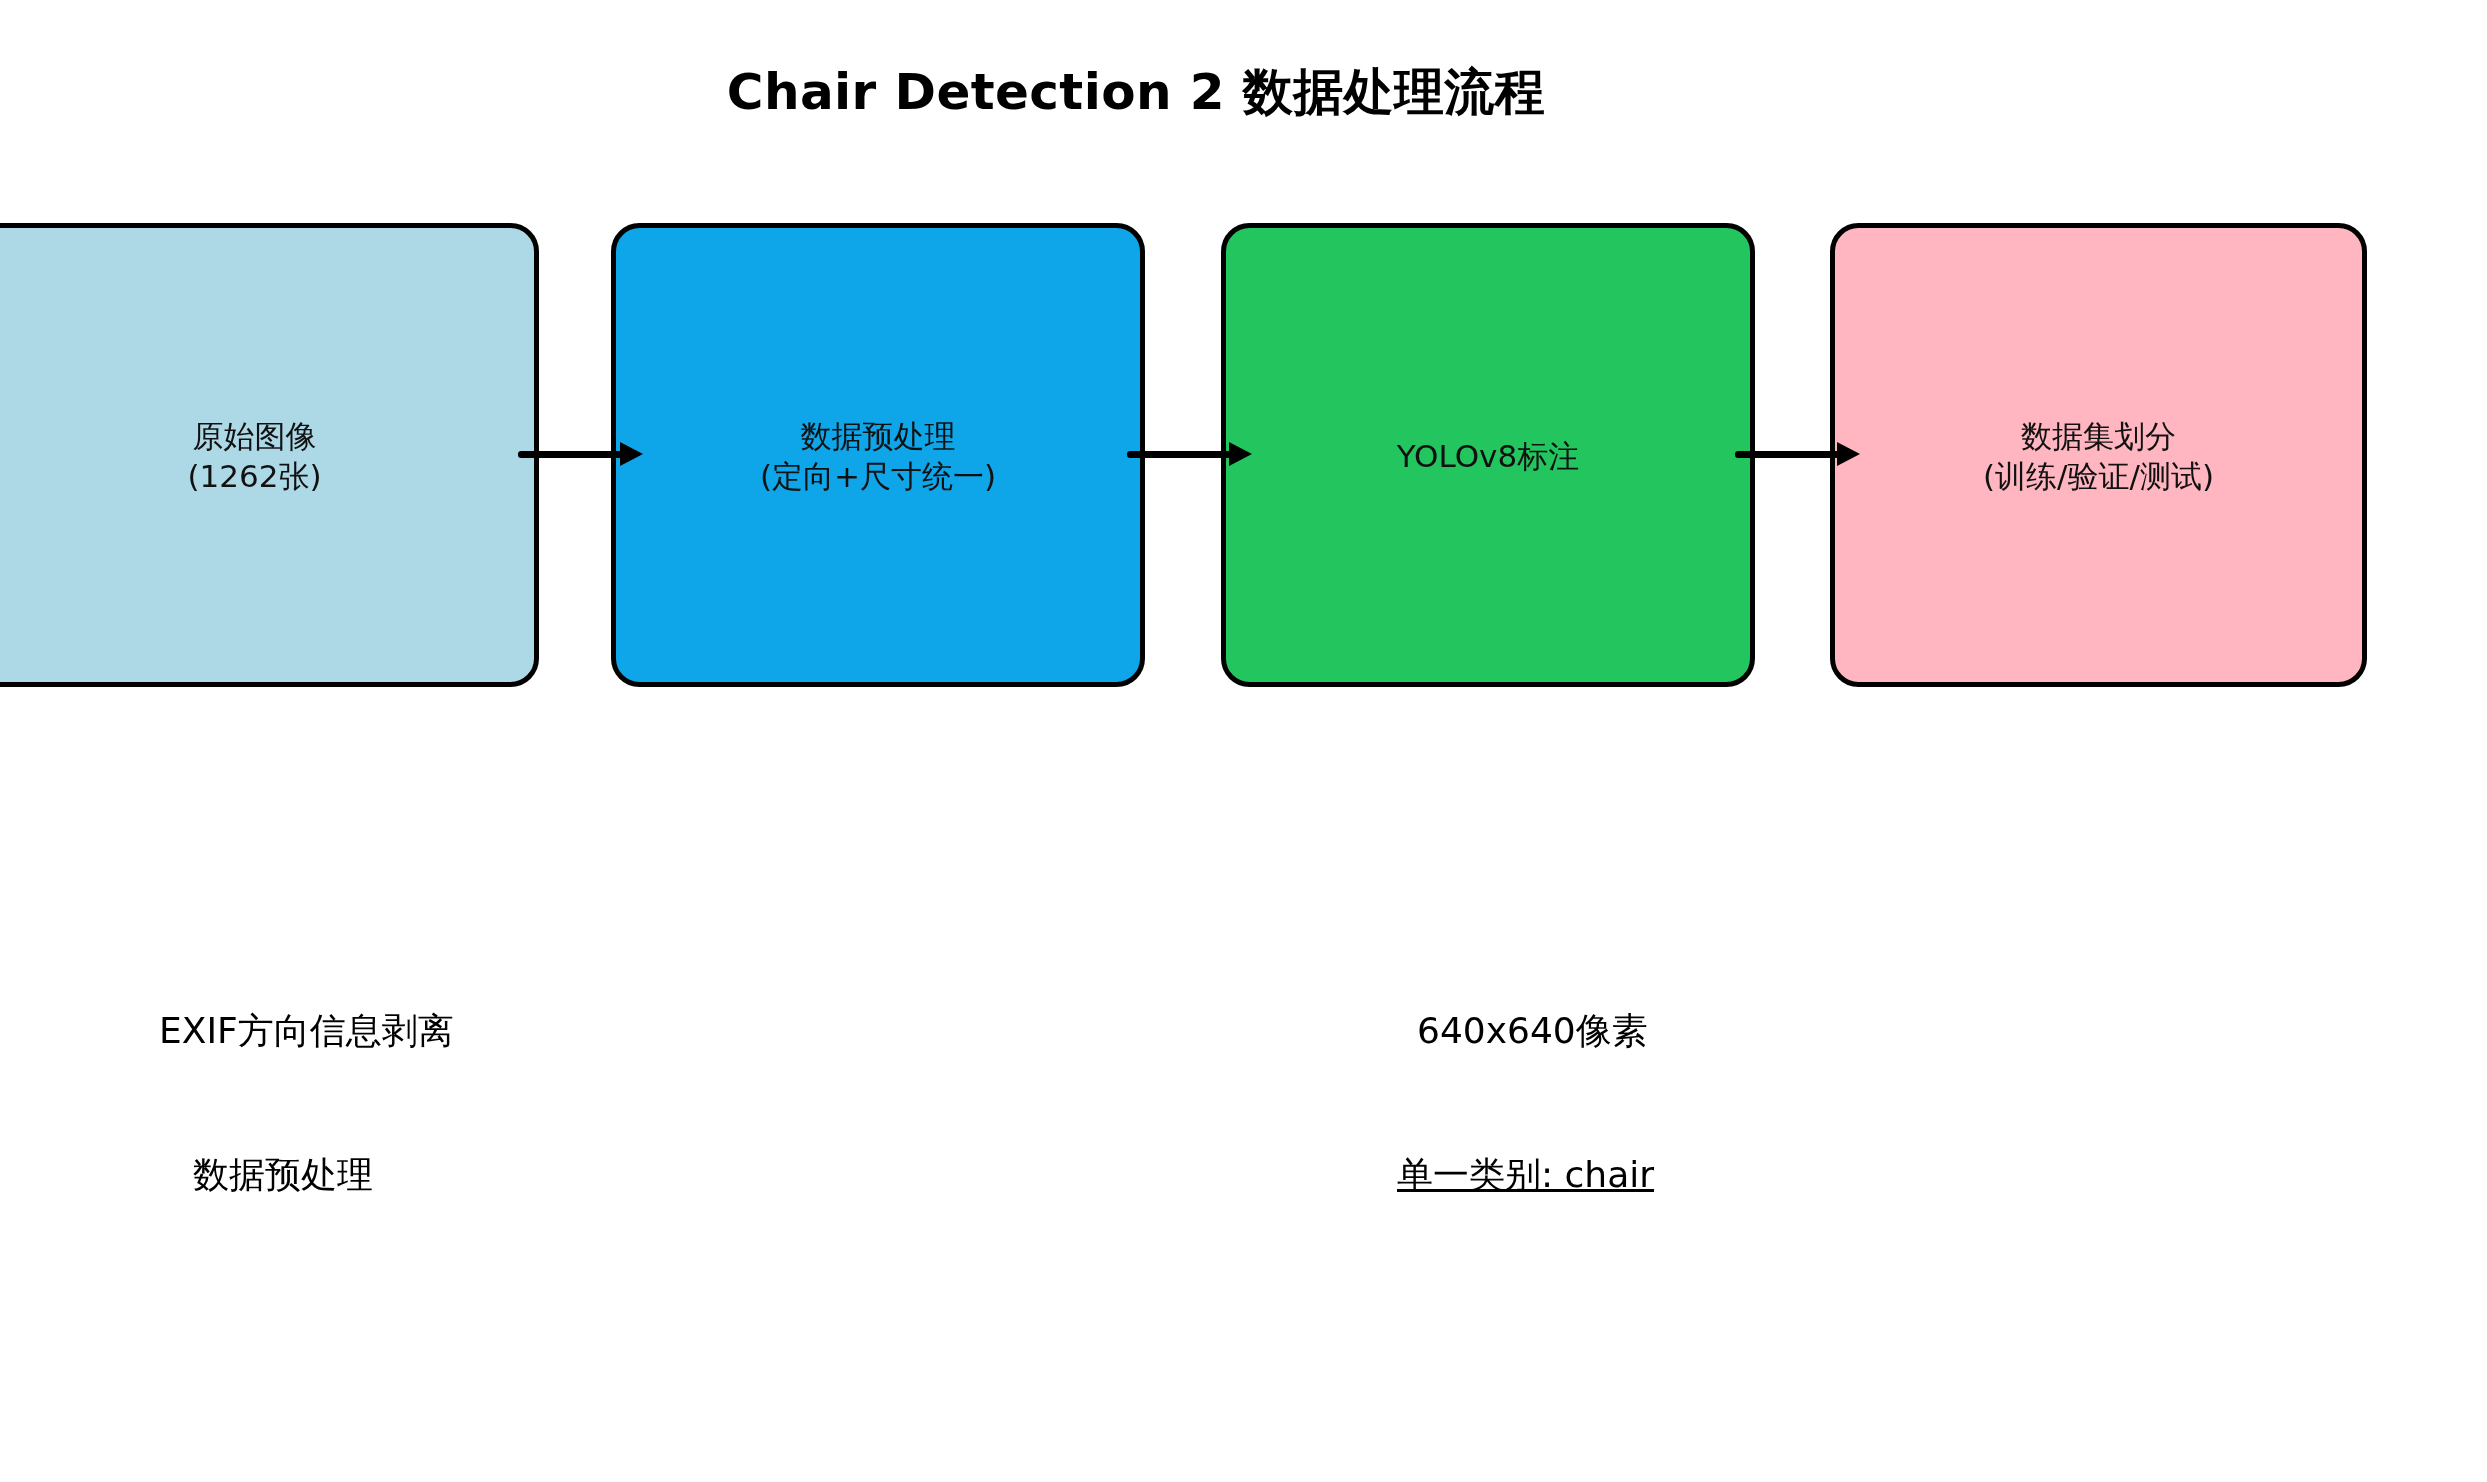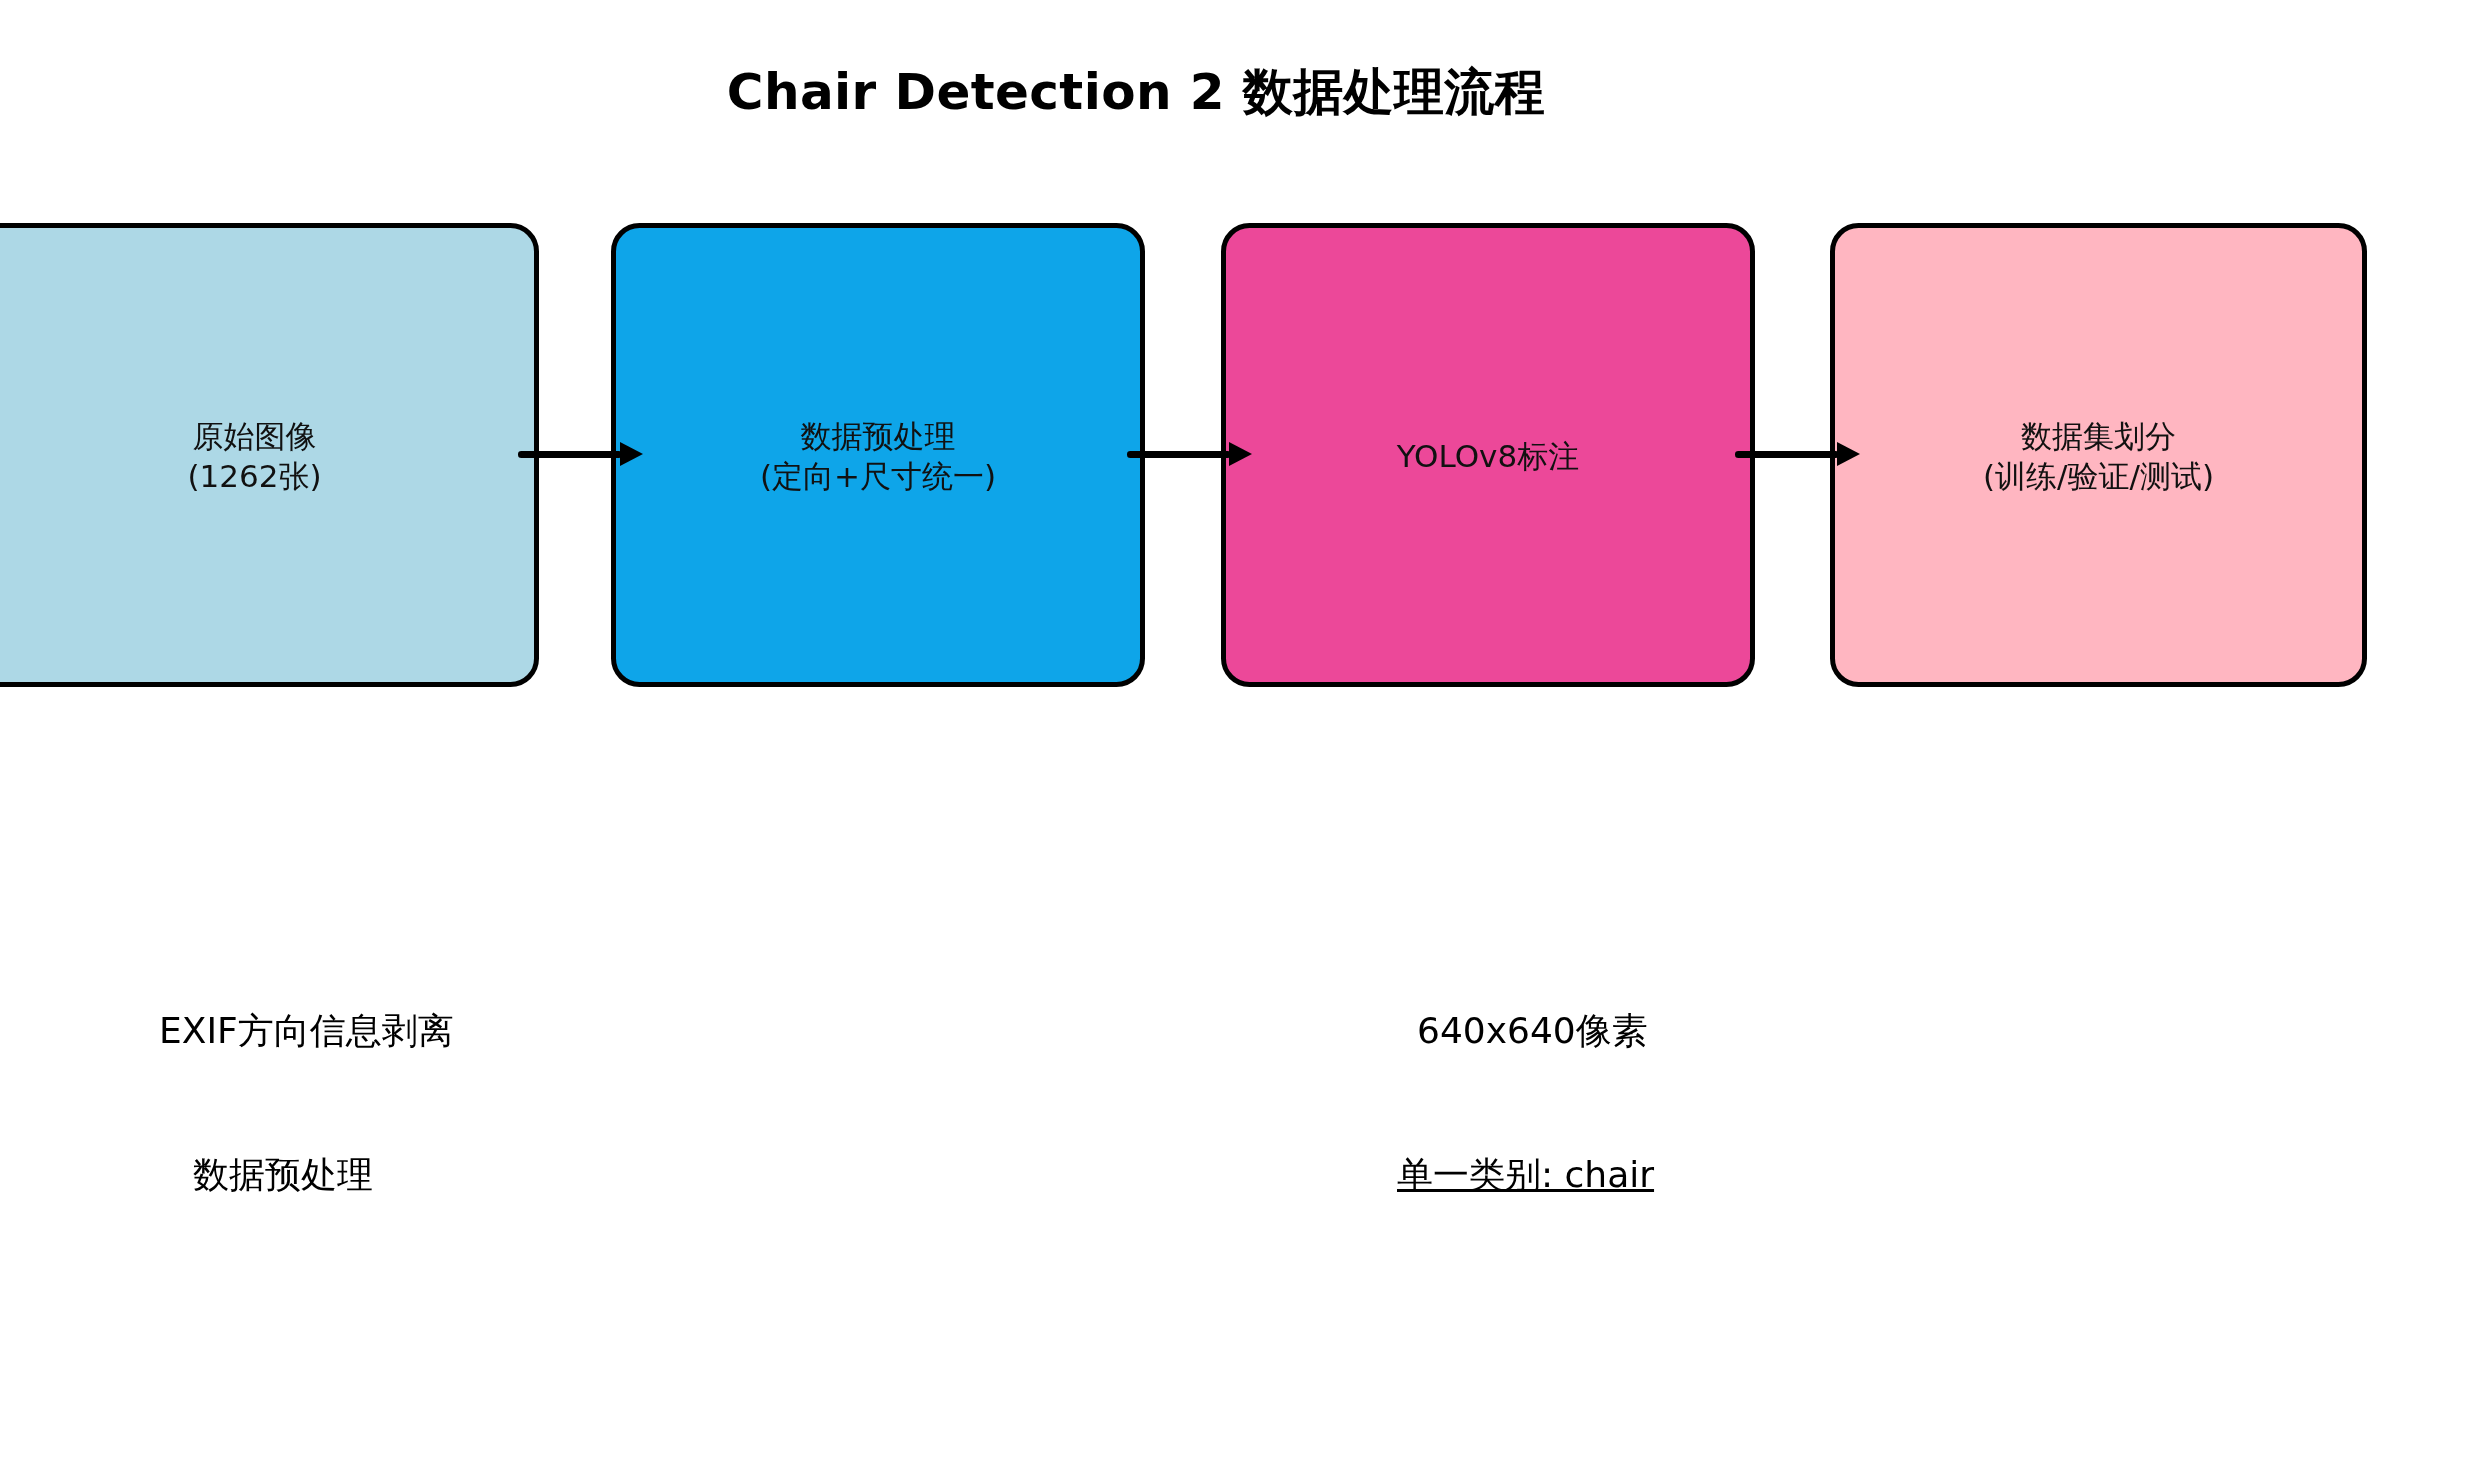--- a/index.html
+++ b/index.html
@@ -57,21 +57,21 @@
     background: #ADD8E6;
   }
   #node-preprocess {
     left: 611px;
     width: 534px;
     background: #0ea5e9;
   }
   #node-annotation {
     left: 1221px;
     width: 534px;
-    background: #ec4899;
+    background: #22c55e;
   }
   #node-dataset-split {
     left: 1830px;
     width: 537px;
     background: #FFB6C1;
   }
 
   
   .flow-arrow {
     position: absolute;

